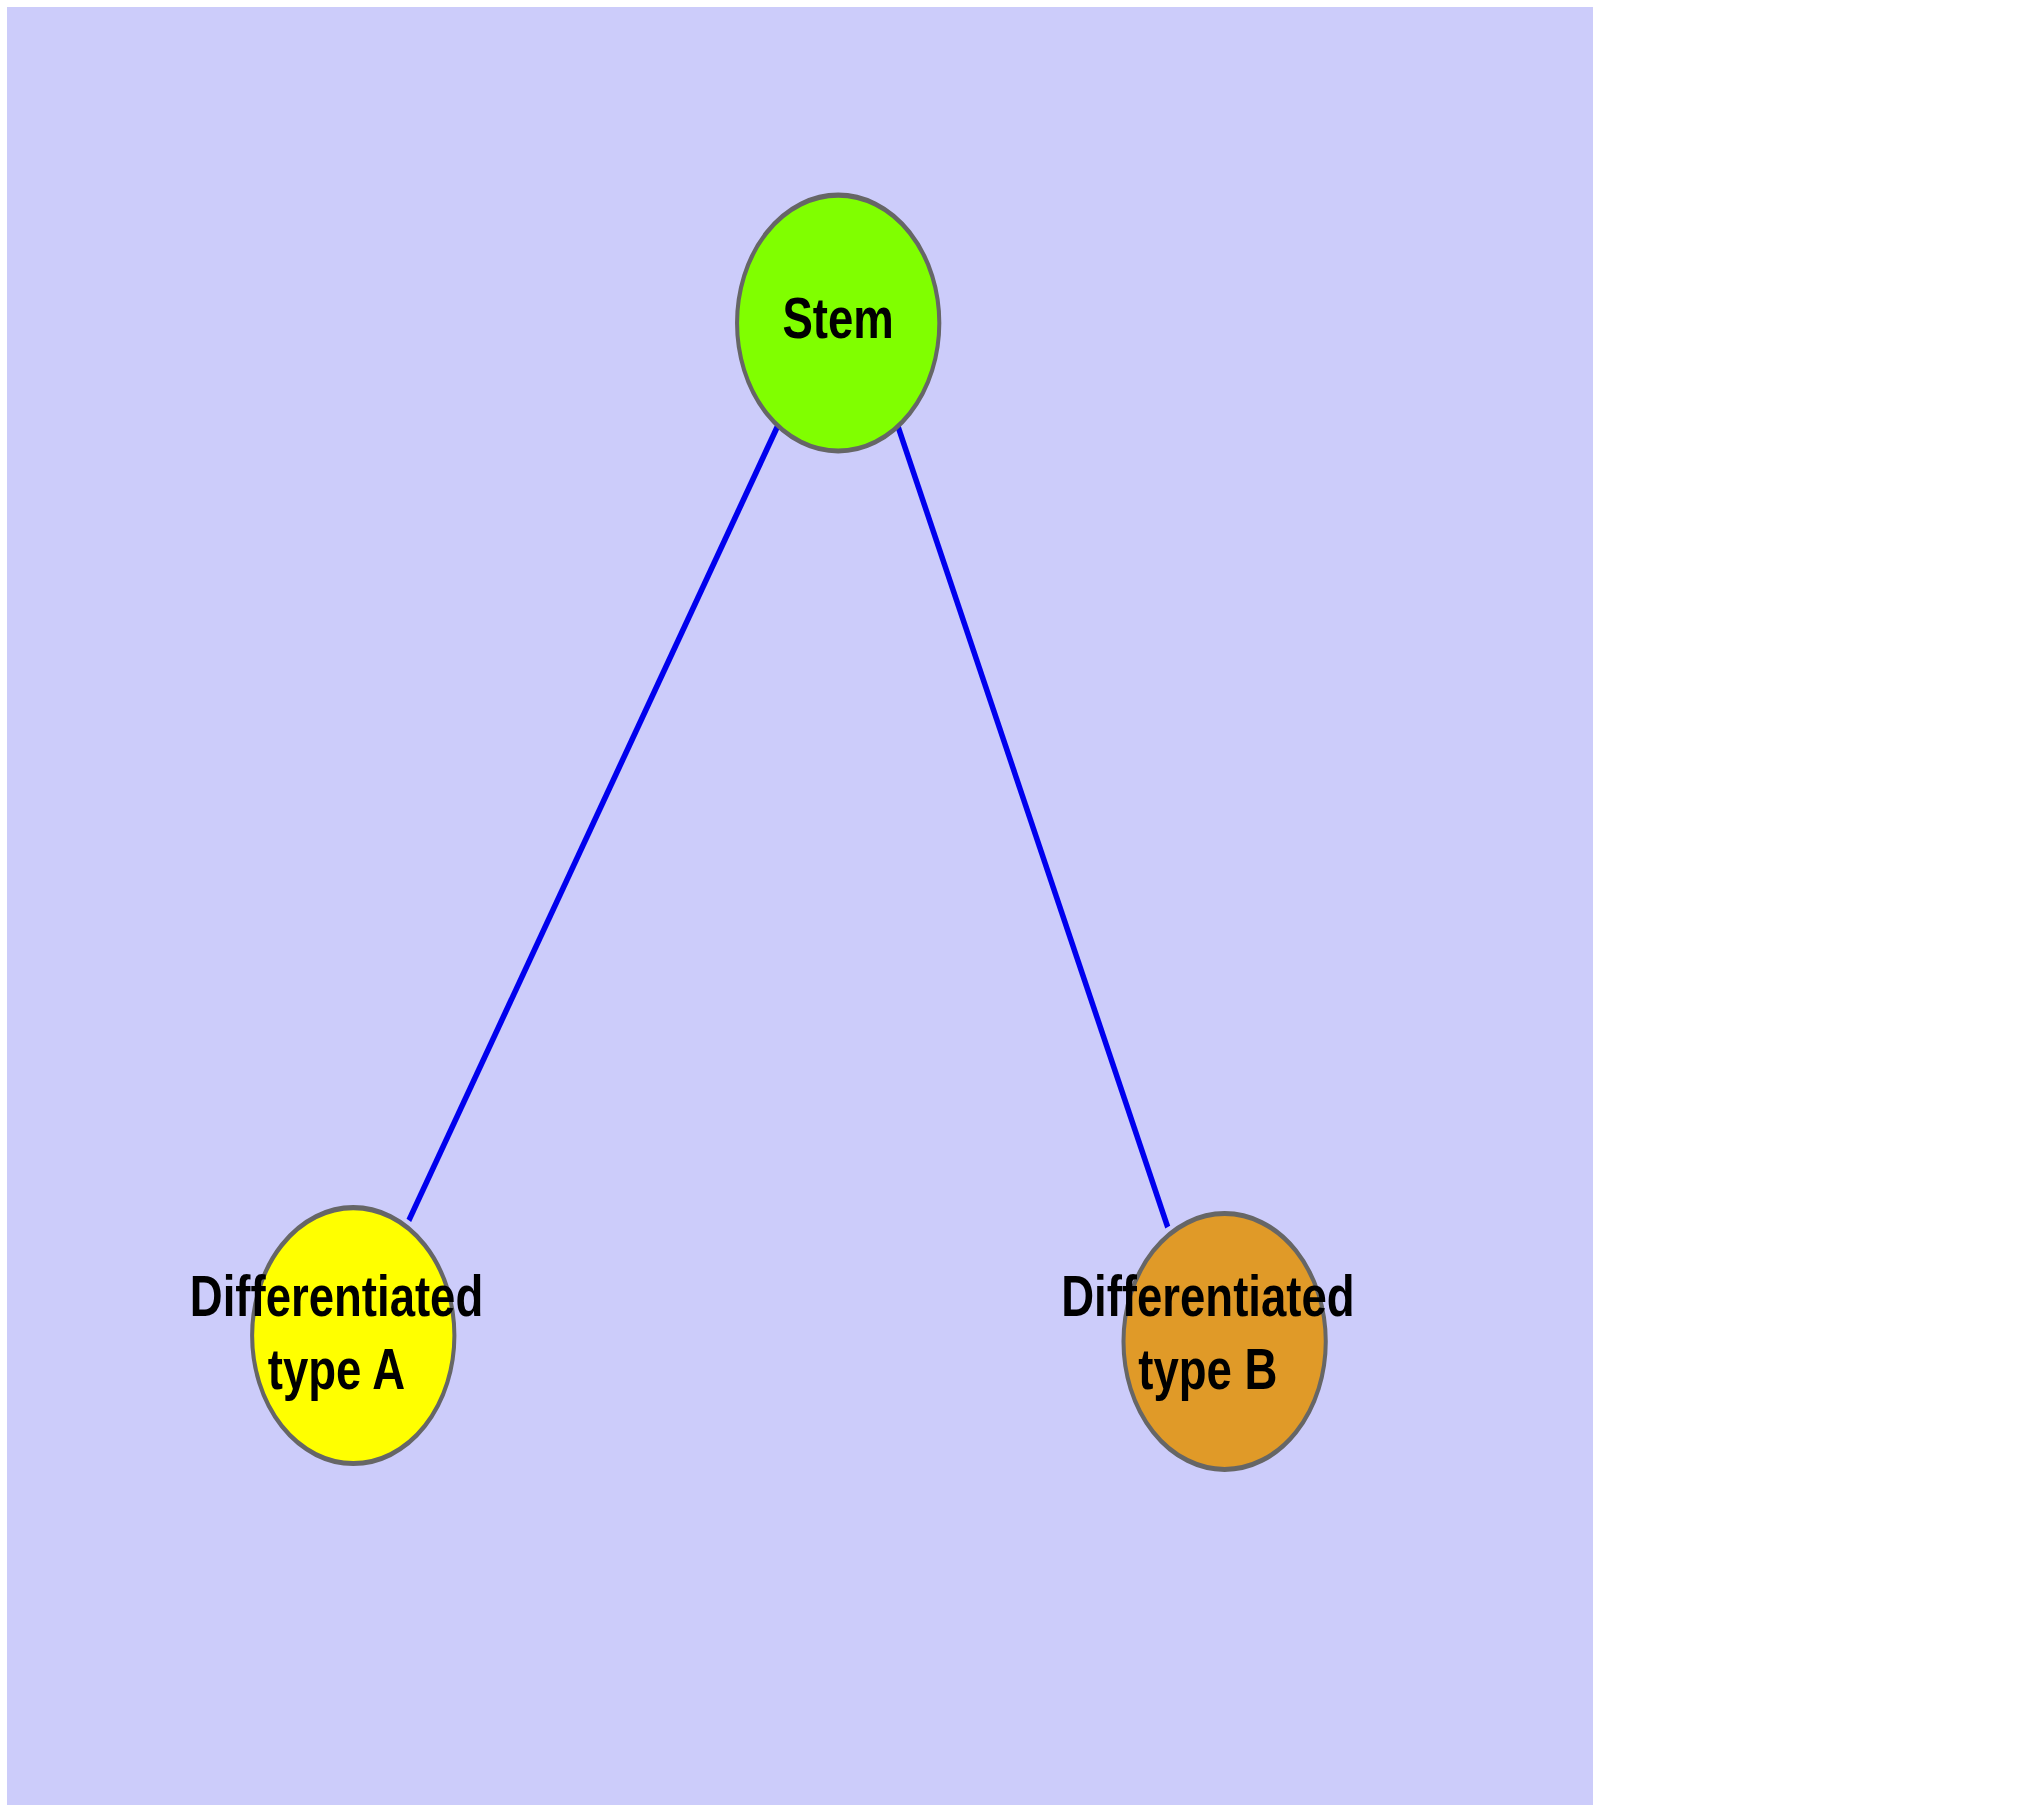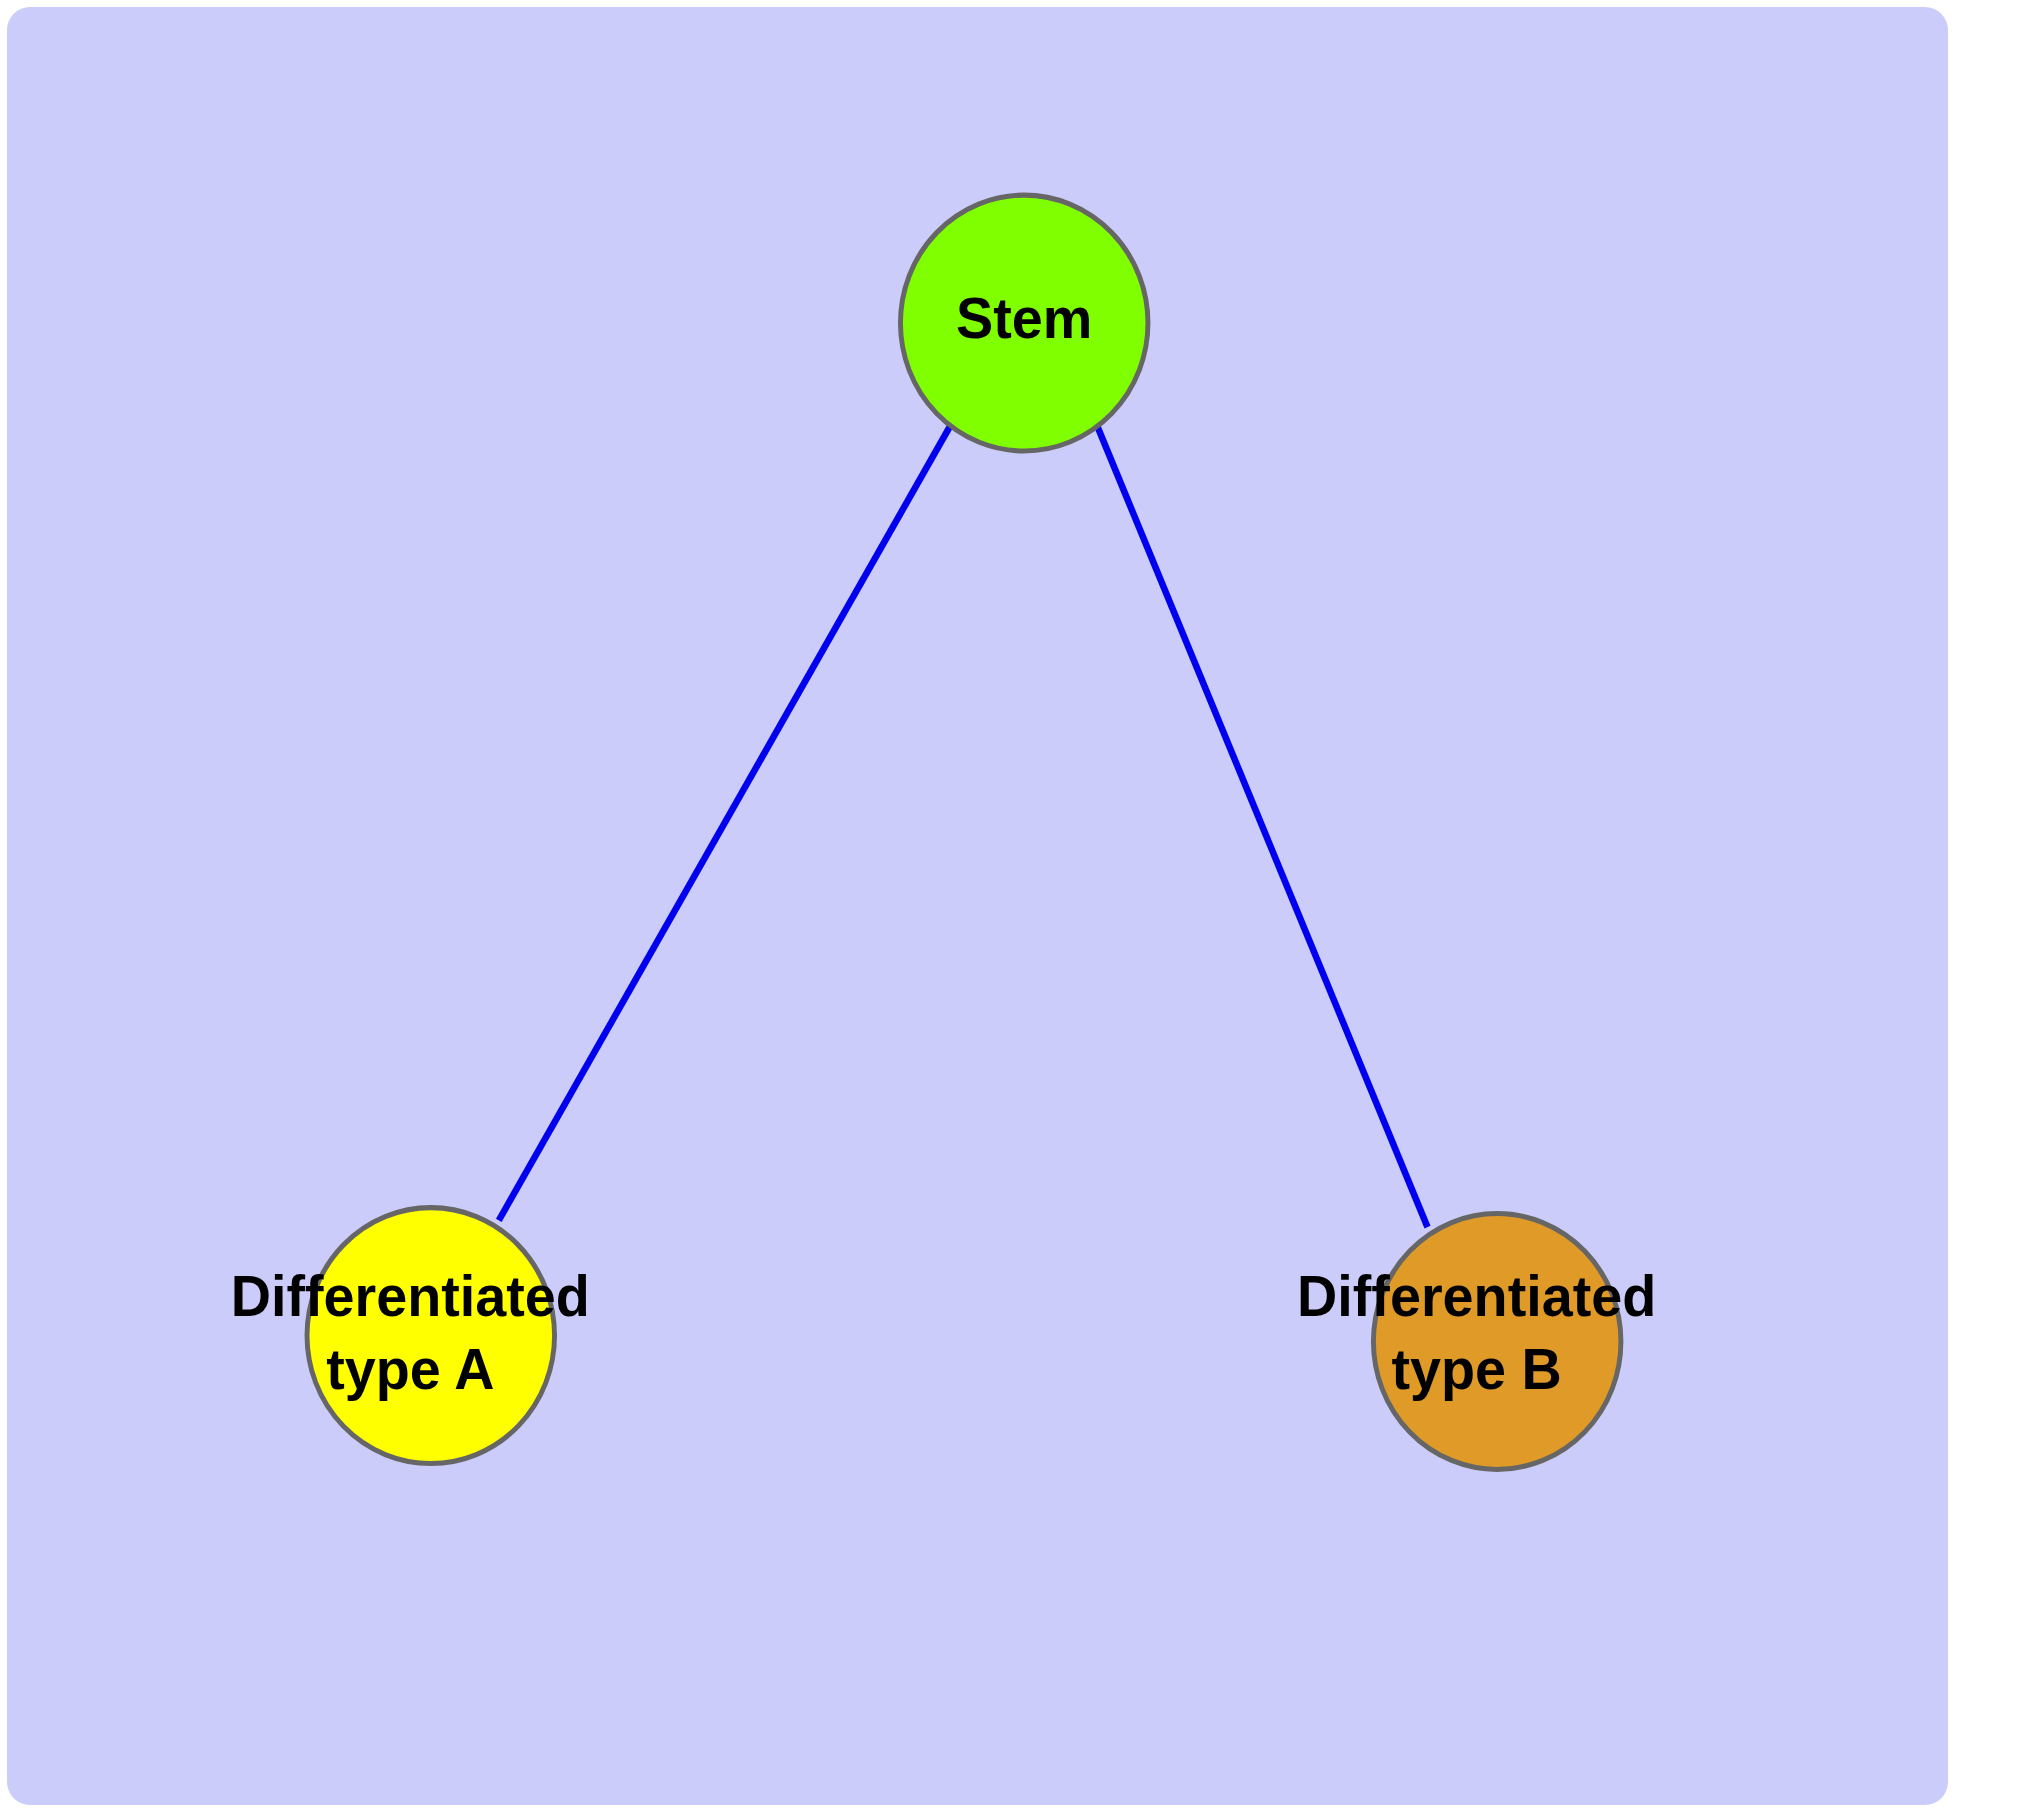--- a/index.html
+++ b/index.html
@@ -12,24 +12,23 @@
     width: 2021px;
     height: 1812px;
     background: #ffffff;
     overflow: hidden;
     font-family: "Liberation Sans", sans-serif;
   }
   #plot-area {
     position: absolute;
     left: 6.8px;
     top: 6.8px;
-    width: 1941px;
+    width: 1586px;
     height: 1798px;
     background: #ccccfa;
-    border-radius: 23px;
   }
   #graph-svg {
     position: absolute;
     left: 0;
     top: 0;
     width: 100%;
     height: 100%;
     display: block;
   }
   .edge-line {

